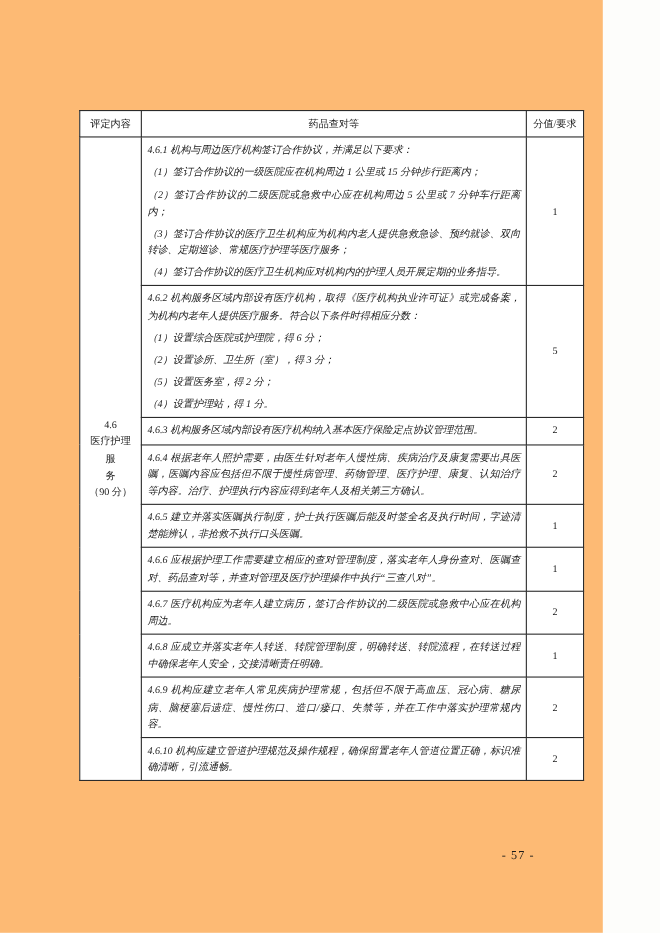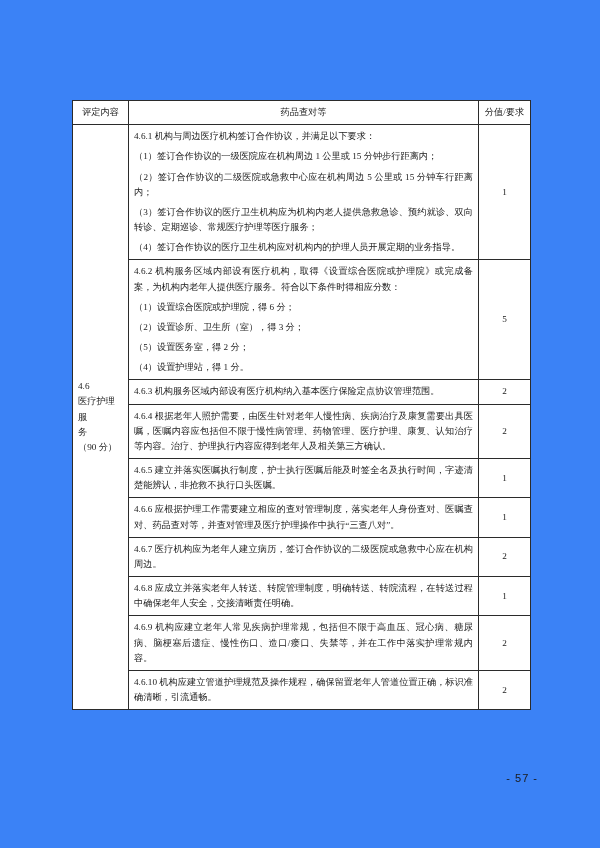--- a/index.html
+++ b/index.html
@@ -12,23 +12,23 @@
     background: #fdfdfb;
     font-family: "Liberation Serif", "DejaVu Serif", serif;
     color: #1a1a1a;
     position: relative;
     overflow: hidden;
   }
   .page {
     position: absolute;
     left: 0;
     top: 0;
-    width: 600px;
+    width: 548px;
     height: 848px;
-    background: #3b82f6;
+    background: #fdba74;
   }
   .table-wrap {
     position: absolute;
     left: 72px;
     top: 100px;
     width: 458px;
   }
   table.eval {
     border-collapse: collapse;
     width: 458px;
@@ -54,36 +54,37 @@
   td.content {
     text-align: justify;
     text-justify: inter-ideograph;
     padding: 5px 6px 5px 6px;
   }
   td.score {
     text-align: center;
     font-size: 9.4px;
   }
   td.cat {
-    text-align: left;
+    text-align: center;
     font-size: 9.2px;
     line-height: 2.0;
   }
   .p {
     margin: 0 0 5px 0;
+    font-style: italic;
   }
   .p:last-child {
     margin-bottom: 0;
   }
   .page-number {
     position: absolute;
     right: 62px;
     top: 772px;
     font-size: 11px;
-    font-family: Liberation Sans, sans-serif;
+    font-family: Liberation Serif, serif;
     letter-spacing: 1px;
   }
   .cat-line { display: block; }
 </style>
 </head>
 <body>
 
 <div class="page">
 
   <div class="table-wrap">
@@ -104,30 +105,30 @@
         <tr>
           <td class="cat" rowspan="10">
             <span class="cat-line">4.6</span>
             <span class="cat-line">医疗护理服</span>
             <span class="cat-line">务</span>
             <span class="cat-line">（90 分）</span>
           </td>
           <td class="content">
             <p class="p">4.6.1 机构与周边医疗机构签订合作协议，并满足以下要求：</p>
             <p class="p">（1）签订合作协议的一级医院应在机构周边 1 公里或 15 分钟步行距离内；</p>
-            <p class="p">（2）签订合作协议的二级医院或急救中心应在机构周边 5 公里或 15 分钟车行距离内；</p>
+            <p class="p">（2）签订合作协议的二级医院或急救中心应在机构周边 5 公里或 7 分钟车行距离内；</p>
             <p class="p">（3）签订合作协议的医疗卫生机构应为机构内老人提供急救急诊、预约就诊、双向转诊、定期巡诊、常规医疗护理等医疗服务；</p>
             <p class="p">（4）签订合作协议的医疗卫生机构应对机构内的护理人员开展定期的业务指导。</p>
           </td>
           <td class="score">1</td>
         </tr>
 
         <tr>
           <td class="content">
-            <p class="p">4.6.2 机构服务区域内部设有医疗机构，取得《设置综合医院或护理院》或完成备案，为机构内老年人提供医疗服务。符合以下条件时得相应分数：</p>
+            <p class="p">4.6.2 机构服务区域内部设有医疗机构，取得《医疗机构执业许可证》或完成备案，为机构内老年人提供医疗服务。符合以下条件时得相应分数：</p>
             <p class="p">（1）设置综合医院或护理院，得 6 分；</p>
             <p class="p">（2）设置诊所、卫生所（室），得 3 分；</p>
             <p class="p">（5）设置医务室，得 2 分；</p>
             <p class="p">（4）设置护理站，得 1 分。</p>
           </td>
           <td class="score">5</td>
         </tr>
 
         <tr>
           <td class="content">

